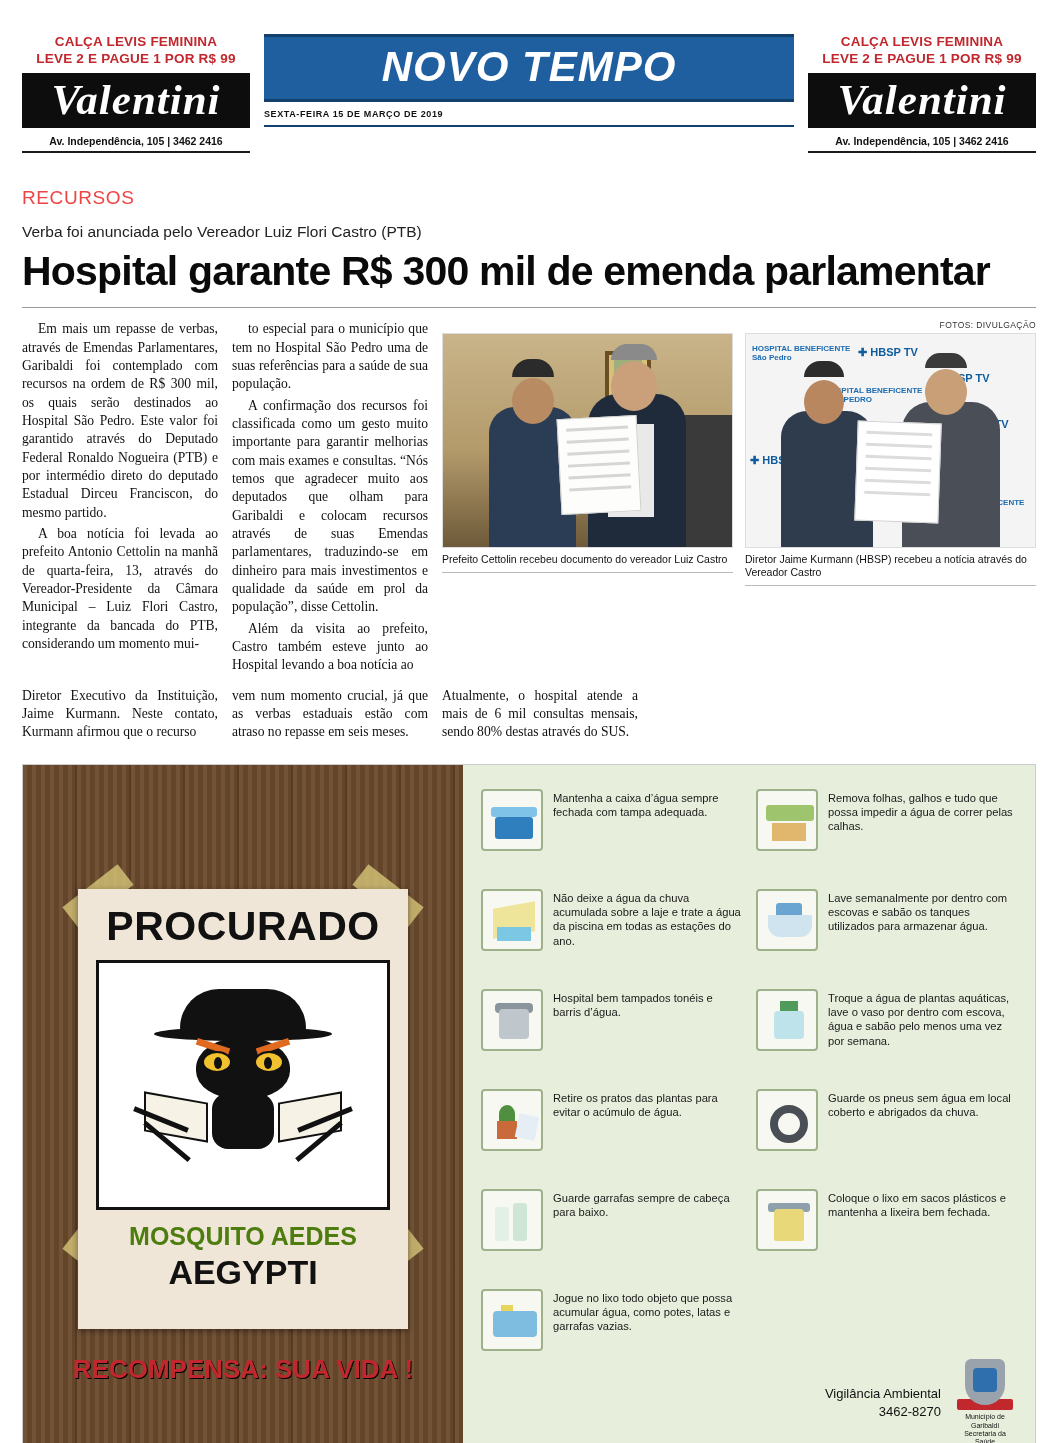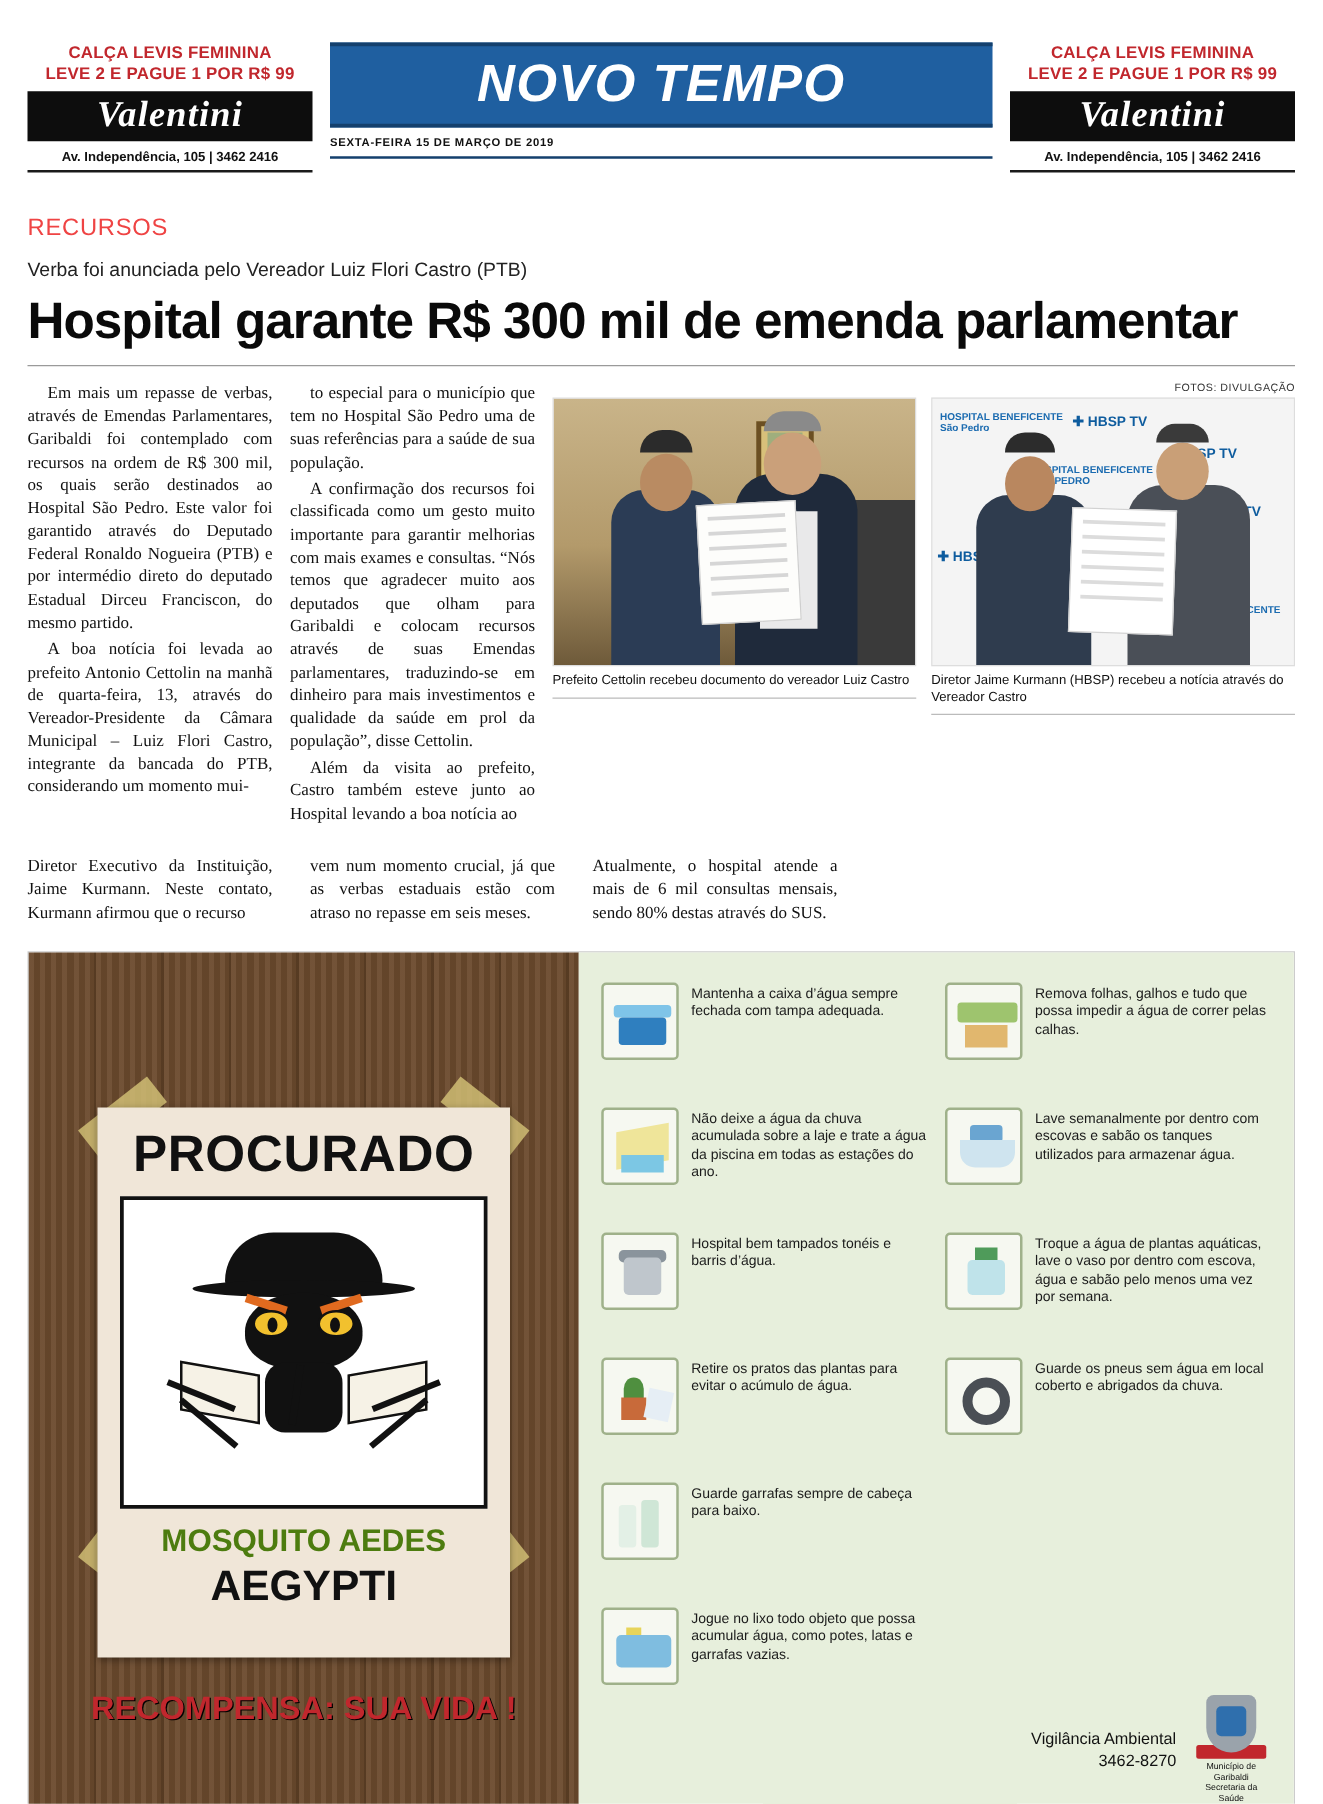--- a/index.html
+++ b/index.html
@@ -20,21 +20,21 @@
   .ad-box { width: 228px; text-align:center; }
   .ad-line1 { font-family:"Liberation Sans", sans-serif; font-weight:bold; font-size:13.5px; color:#c1272d; letter-spacing:0.2px; }
   .ad-line2 { font-family:"Liberation Sans", sans-serif; font-weight:bold; font-size:13.5px; color:#c1272d; letter-spacing:0.2px; margin-top:2px; }
   .ad-logo {
     margin-top: 7px;
     background:#0d0d0d;
     color:#fff;
     font-family:"Liberation Serif", serif;
     font-weight:bold;
     font-style:italic;
-    font-size:29px;
+    font-size:43px;
     line-height:1.05;
     padding:4px 18px 6px;
     letter-spacing:1px;
   }
   .ad-addr { font-family:"Liberation Sans", sans-serif; font-size:10.5px; font-weight:bold; margin-top:7px; color:#111; }
   .ad-rule { border-top:2px solid #1a1a1a; margin-top:4px; }
 
   .title-block { flex:1; padding: 0 14px; }
   .title-bar {
     background:#1f5fa0;
@@ -158,21 +158,21 @@
   .p2 .mA { position:absolute; left:12%; bottom:0; width:32%; height:64%; background:#2f3c4e; border-radius:26px 26px 0 0;}
   .p2 .mAh { position:absolute; left:20%; bottom:58%; width:40px; height:44px; background:#b9875f; border-radius:50%;}
   .p2 .mAhair { position:absolute; left:20%; bottom:80%; width:40px; height:16px; background:#2c2c2c; border-radius:18px 18px 0 0;}
   .p2 .mB { position:absolute; left:54%; bottom:0; width:34%; height:68%; background:#4a4f57; border-radius:28px 28px 0 0;}
   .p2 .mBh { position:absolute; left:62%; bottom:62%; width:42px; height:46px; background:#c99f77; border-radius:50%;}
   .p2 .mBhair { position:absolute; left:62%; bottom:84%; width:42px; height:15px; background:#3a3a3a; border-radius:20px 20px 0 0;}
   .p2 .doc2 { position:absolute; left:38%; bottom:12%; width:84px; height:100px; background:#fff; border:1px solid #d2d2d2; transform:rotate(2deg);}
   .p2 .doc2 i { display:block; height:3px; background:#dcdcdc; margin:9px 8px; }
 
   
-  .lower-row { display:flex; gap:30px; margin-top:24px; }
+  .lower-row { display:flex; gap:14px; margin-top:12px; }
   .lower-row .col p { text-indent:0; }
 
   
   .panel { margin-top:22px; display:flex; height:700px; border:1px solid #ccc; }
   .panel-left { width:440px; position:relative; background:
       repeating-linear-gradient(90deg,#6b4a2d 0px,#6b4a2d 52px,#5d3f25 52px,#5d3f25 54px);
   }
   .wood-overlay { position:absolute; inset:0; background:
       repeating-linear-gradient(90deg, rgba(255,255,255,0.05) 0 4px, rgba(0,0,0,0.07) 4px 9px);
   }
@@ -497,20 +497,27 @@
                 <div class="ic-j"></div>
               </div>
             <div class="txt">Troque a água de plantas aquáticas, lave o vaso por dentro com escova, água e sabão pelo menos uma vez por semana.</div>
           </div>
           <div class="tip">
             <div class="ico">
                 <div class="ic-k"></div>
               </div>
             <div class="txt">Guarde os pneus sem água em local coberto e abrigados da chuva.</div>
           </div>
+          <div class="tip">
+            <div class="ico">
+                <div class="ic-l2"></div>
+                <div class="ic-l"></div>
+              </div>
+            <div class="txt">Coloque o lixo em sacos plásticos e mantenha a lixeira bem fechada.</div>
+          </div>
         </div>
 
       </div>
 
       <div class="panel-foot">
         <div class="vig">
           <div>Vigilância Ambiental</div>
           <div>3462-8270</div>
         </div>
         <div class="crest">

